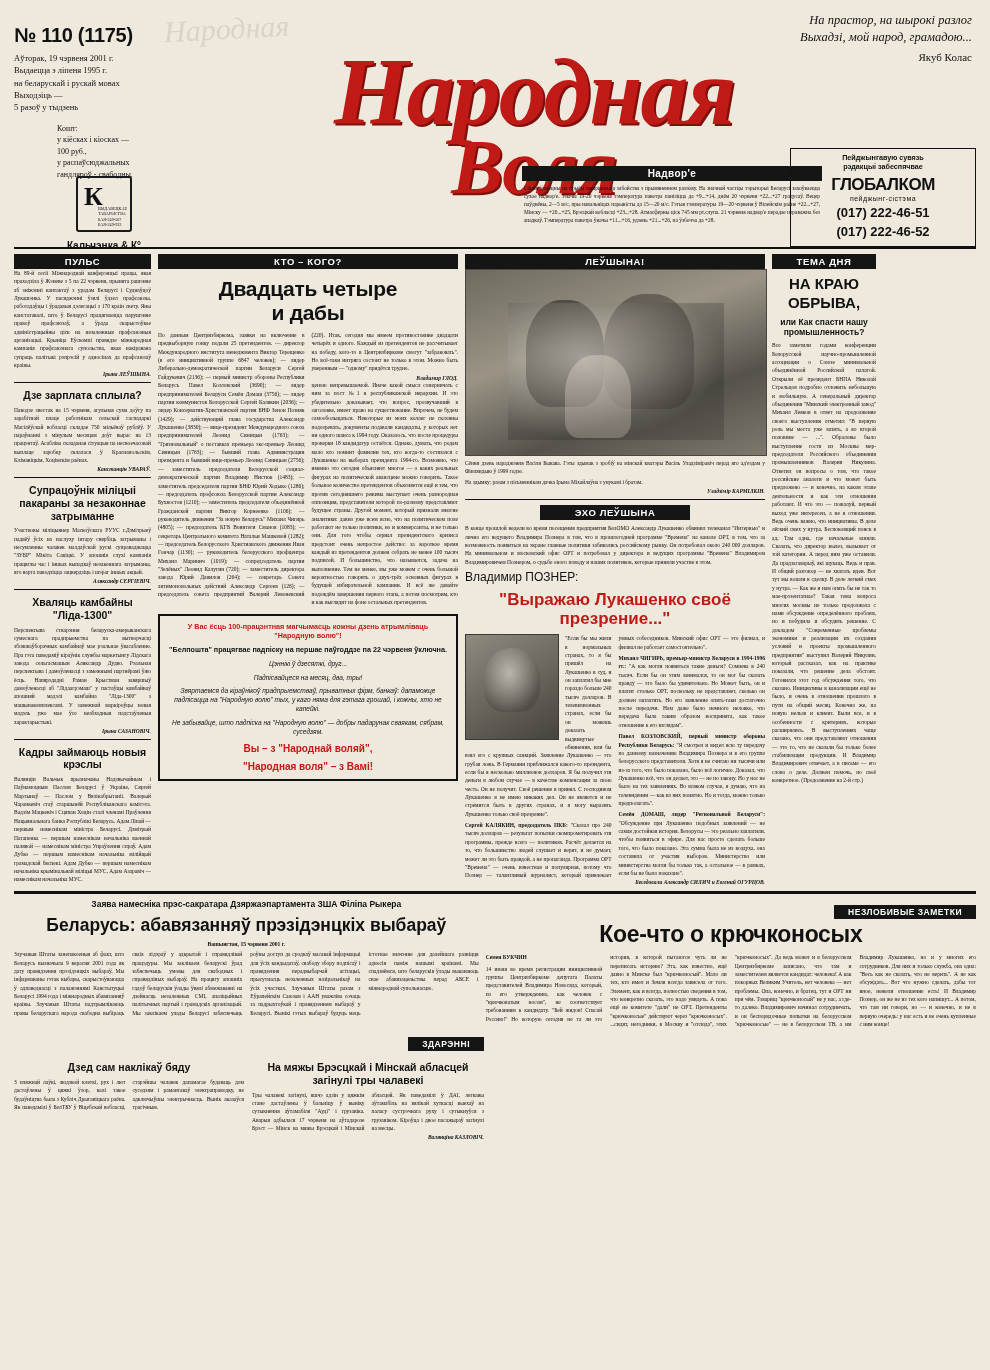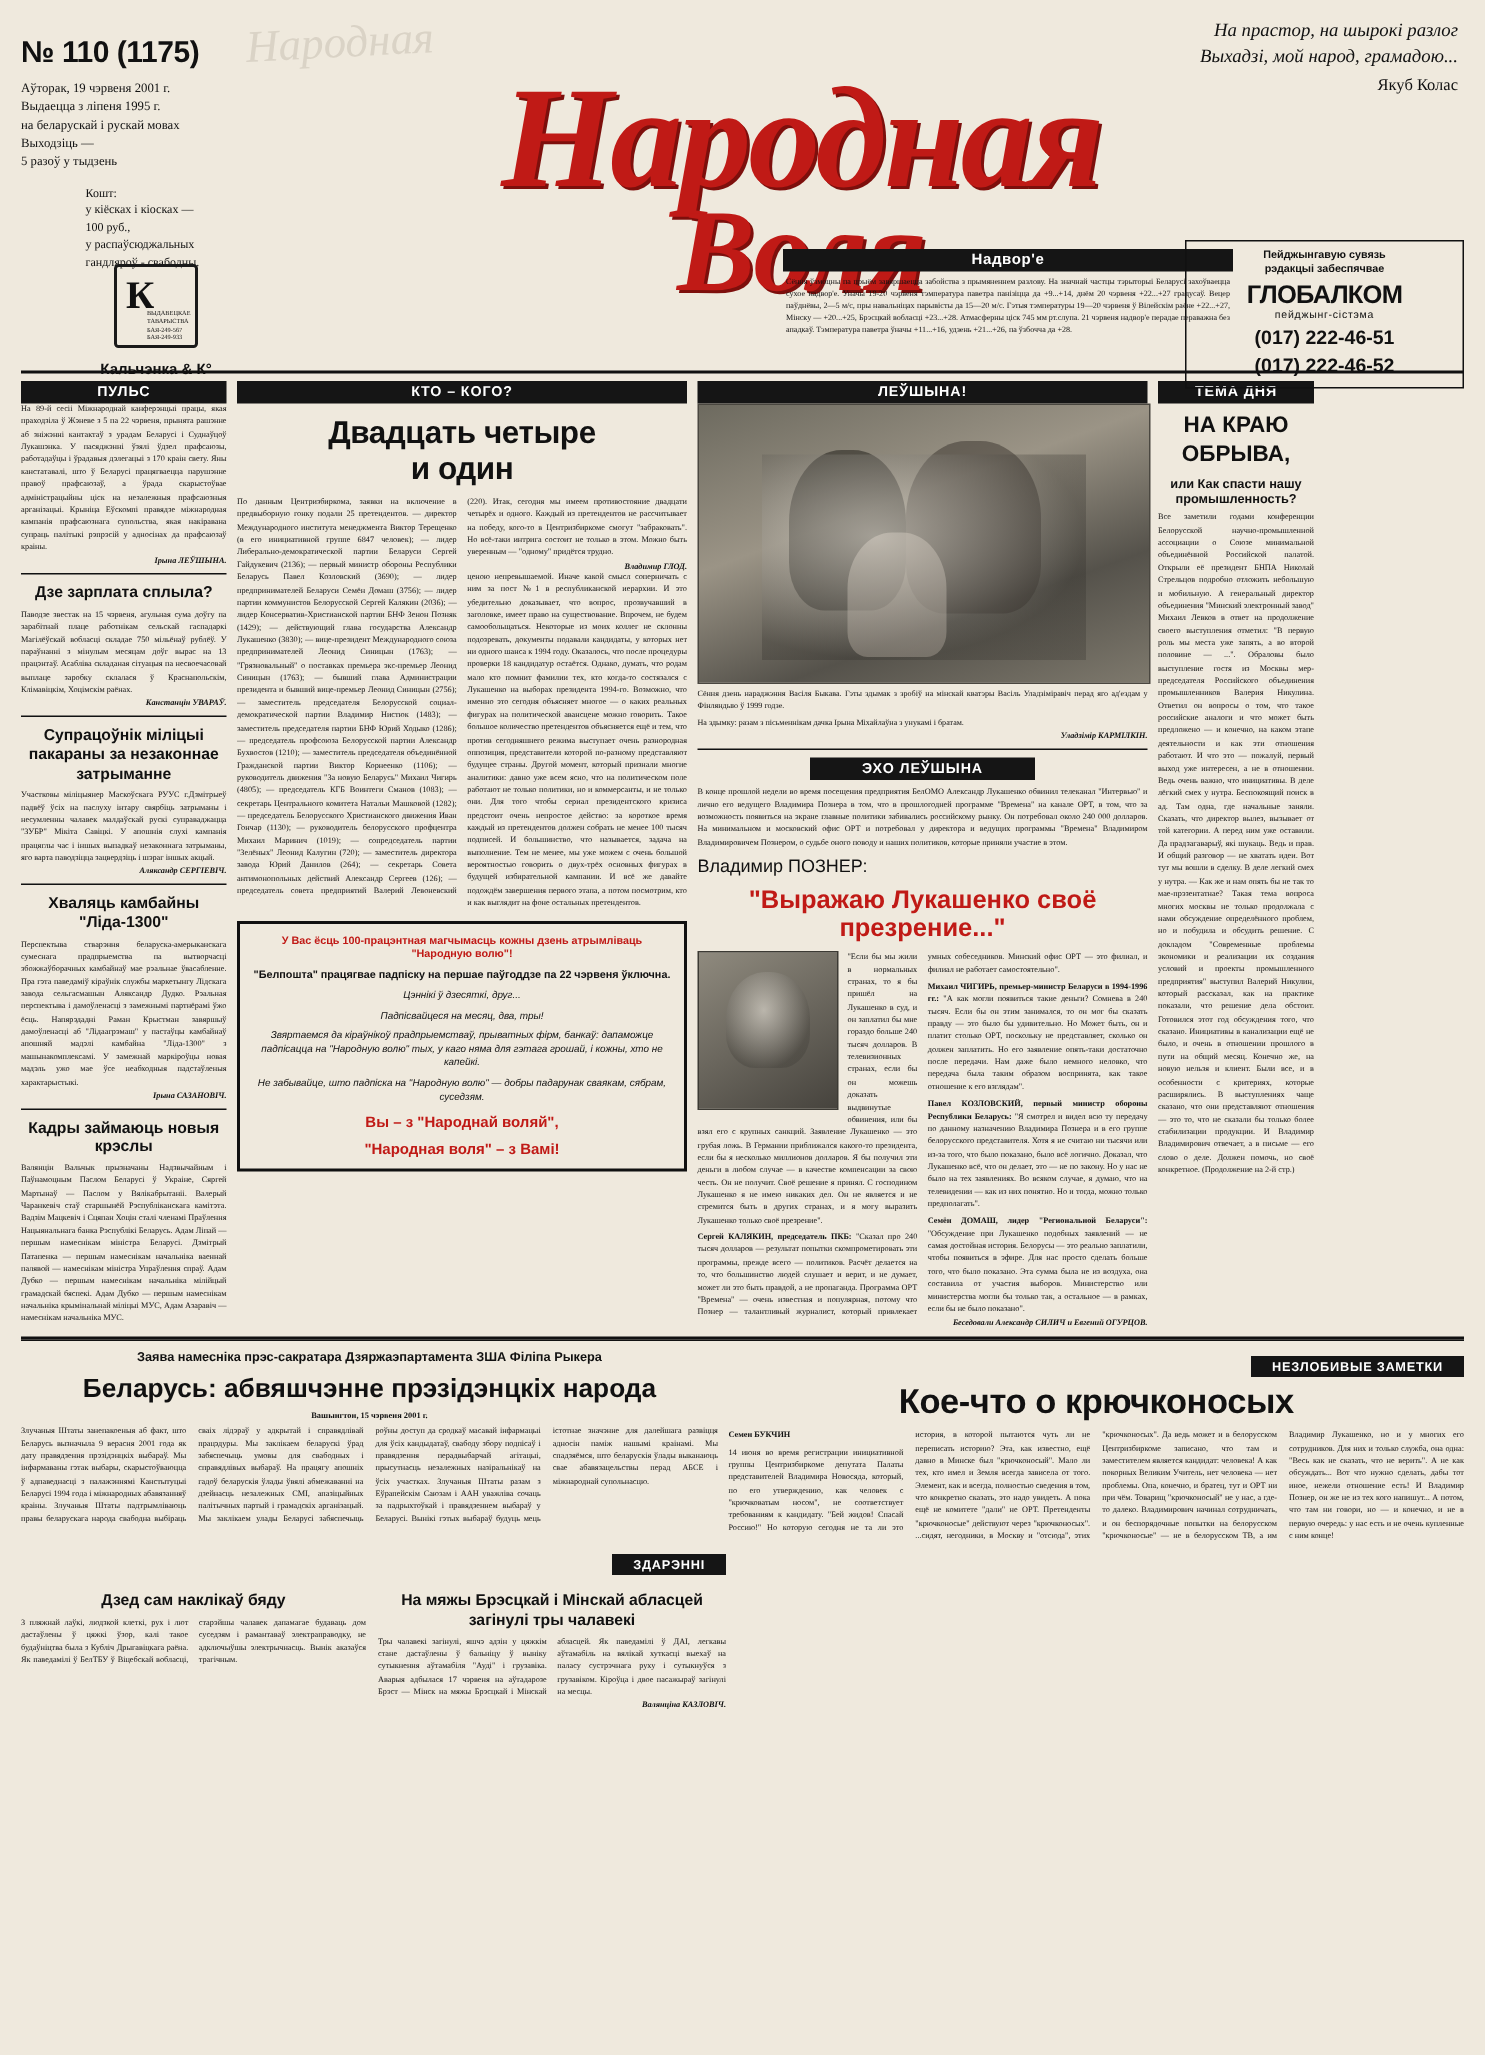--- a/index.html
+++ b/index.html
@@ -32,21 +32,21 @@
   }
   .title .t2{
     font-family:"Liberation Serif",serif;font-weight:bold;font-style:italic;
     font-size:78px;line-height:.95;color:#c01a16;letter-spacing:-1px;margin-top:-6px;
     text-shadow:2px 2px 0 #7d0f0c;
   }
   .nadvorje{position:absolute;left:508px;top:158px;width:300px;}
   .blk-label{background:#151515;color:#fff;font-family:"Liberation Sans",sans-serif;font-weight:bold;
     font-size:10px;text-align:center;padding:2px 0;letter-spacing:.4px;}
   .nadvorje .body{font-size:5.4px;line-height:1.5;text-align:justify;padding:3px 2px 0;}
-  .pager{position:absolute;right:0;top:152px;width:172px;border:1px solid #111;padding:4px 6px 6px;}
+  .pager{position:absolute;right:0;top:140px;width:172px;border:1px solid #111;padding:4px 6px 6px;}
   .pager .pl{font-family:"Liberation Sans",sans-serif;font-size:7.2px;line-height:1.3;text-align:center;font-weight:bold;}
   .pager .brand{font-family:"Liberation Sans",sans-serif;font-weight:bold;font-size:17px;text-align:center;margin-top:3px;letter-spacing:-.5px;}
   .pager .sys{font-family:"Liberation Sans",sans-serif;font-size:7px;text-align:center;letter-spacing:.5px;}
   .pager .phone{font-family:"Liberation Sans",sans-serif;font-weight:bold;font-size:13px;text-align:center;line-height:1.25;margin-top:3px;}
   .rule{border-top:2px solid #111;margin:4px 0 0;}
   
   .grid{display:flex;gap:7px;margin-top:5px;}
   .col{box-sizing:border-box;}
   .c1{width:137px;}
   .c7{width:104px;}
@@ -197,21 +197,21 @@
       <div class="body">Валянцін Вальчык прызначаны Надзвычайным і Паўнамоцным Паслом Беларусі ў Украіне, Сяргей Мартынаў — Паслом у Вялікабрытаніі.
 
 Валерый Чаранкевіч стаў старшынёй Рэспубліканскага камітэта. Вадзім Мацкевіч і Сцяпан Хоцін сталі членамі Праўлення Нацыянальнага банка Рэспублікі Беларусь. Адам Ліпай — першым намеснікам міністра Беларусі.
 
 Дзмітрый Патапенка — першым намеснікам начальніка ваеннай палявой — намеснікам міністра Упраўлення спраў. Адам Дубко — першым намеснікам начальніка мілійцый грамадскай бяспекі. Адам Дубко — першым намеснікам начальніка крымінальнай міліцыі МУС, Адам Азаравіч — намеснікам начальніка МУС.</div>
     </div>
 
     <div class="col" style="width:300px">
       <div class="sechead">КТО – КОГО?</div>
       <div class="bighead">
-        <span>Двадцать четыре</span><br><span>и один</span>
+        <span>Двадцать четыре</span><br><span>и дабы</span>
       </div>
       <div class="twocol">
         <div class="body">По данным Центризбиркома, заявки на включение в предвыборную гонку подали 25 претендентов.
 
 — директор Международного института менеджмента Виктор Терещенко (в его инициативной группе 6847 человек);
 
 — лидер Либерально-демократической партии Беларуси Сергей Гайдукевич (2136);
 
 — первый министр обороны Республики Беларусь Павел Козловский (3690);
 
@@ -342,21 +342,21 @@
 
 (Продолжение на 2-й стр.)</div>
     </div>
   </div>
 
   <div class="lowbar"></div>
   <div class="grid" style="margin-top:3px">
 
     <div class="col leftblock">
       <div class="kicker">Заява намесніка прэс-сакратара Дзяржаэпартамента ЗША Філіпа Рыкера</div>
-      <div class="bighead2">Беларусь: абвяшчэнне прэзідэнцкіх народа</div>
+      <div class="bighead2">Беларусь: абавязанняў прэзідэнцкіх выбараў</div>
       <div class="place">Вашынгтон, 15 чэрвеня 2001 г.</div>
       <div class="fourcol">
         <div class="body">Злучаныя Штаты занепакоеныя аб факт, што Беларусь вызначыла 9 верасня 2001 года як дату правядзення прэзідэнцкіх выбараў. Мы інфармаваны гэтак выбары, скарыстоўваюцца ў адпаведнасці з палажэннямі Канстытуцыі Беларусі 1994 года і міжнародных абавязанняў краіны.
 
 Злучаныя Штаты падтрымліваюць правы беларускага народа свабодна выбіраць сваіх лідэраў у адкрытай і справядлівай працэдуры. Мы заклікаем беларускі ўрад забяспечыць умовы для свабодных і справядлівых выбараў.
 
 На працягу апошніх гадоў беларускія ўлады ўвялі абмежаванні на дзейнасць незалежных СМІ, апазіцыйных палітычных партый і грамадскіх арганізацый.
 
 Мы заклікаем улады Беларусі забяспечыць роўны доступ да сродкаў масавай інфармацыі для ўсіх кандыдатаў, свабоду збору подпісаў і правядзення перадвыбарчай агітацыі, прысутнасць незалежных назіральнікаў на ўсіх участках.
 

